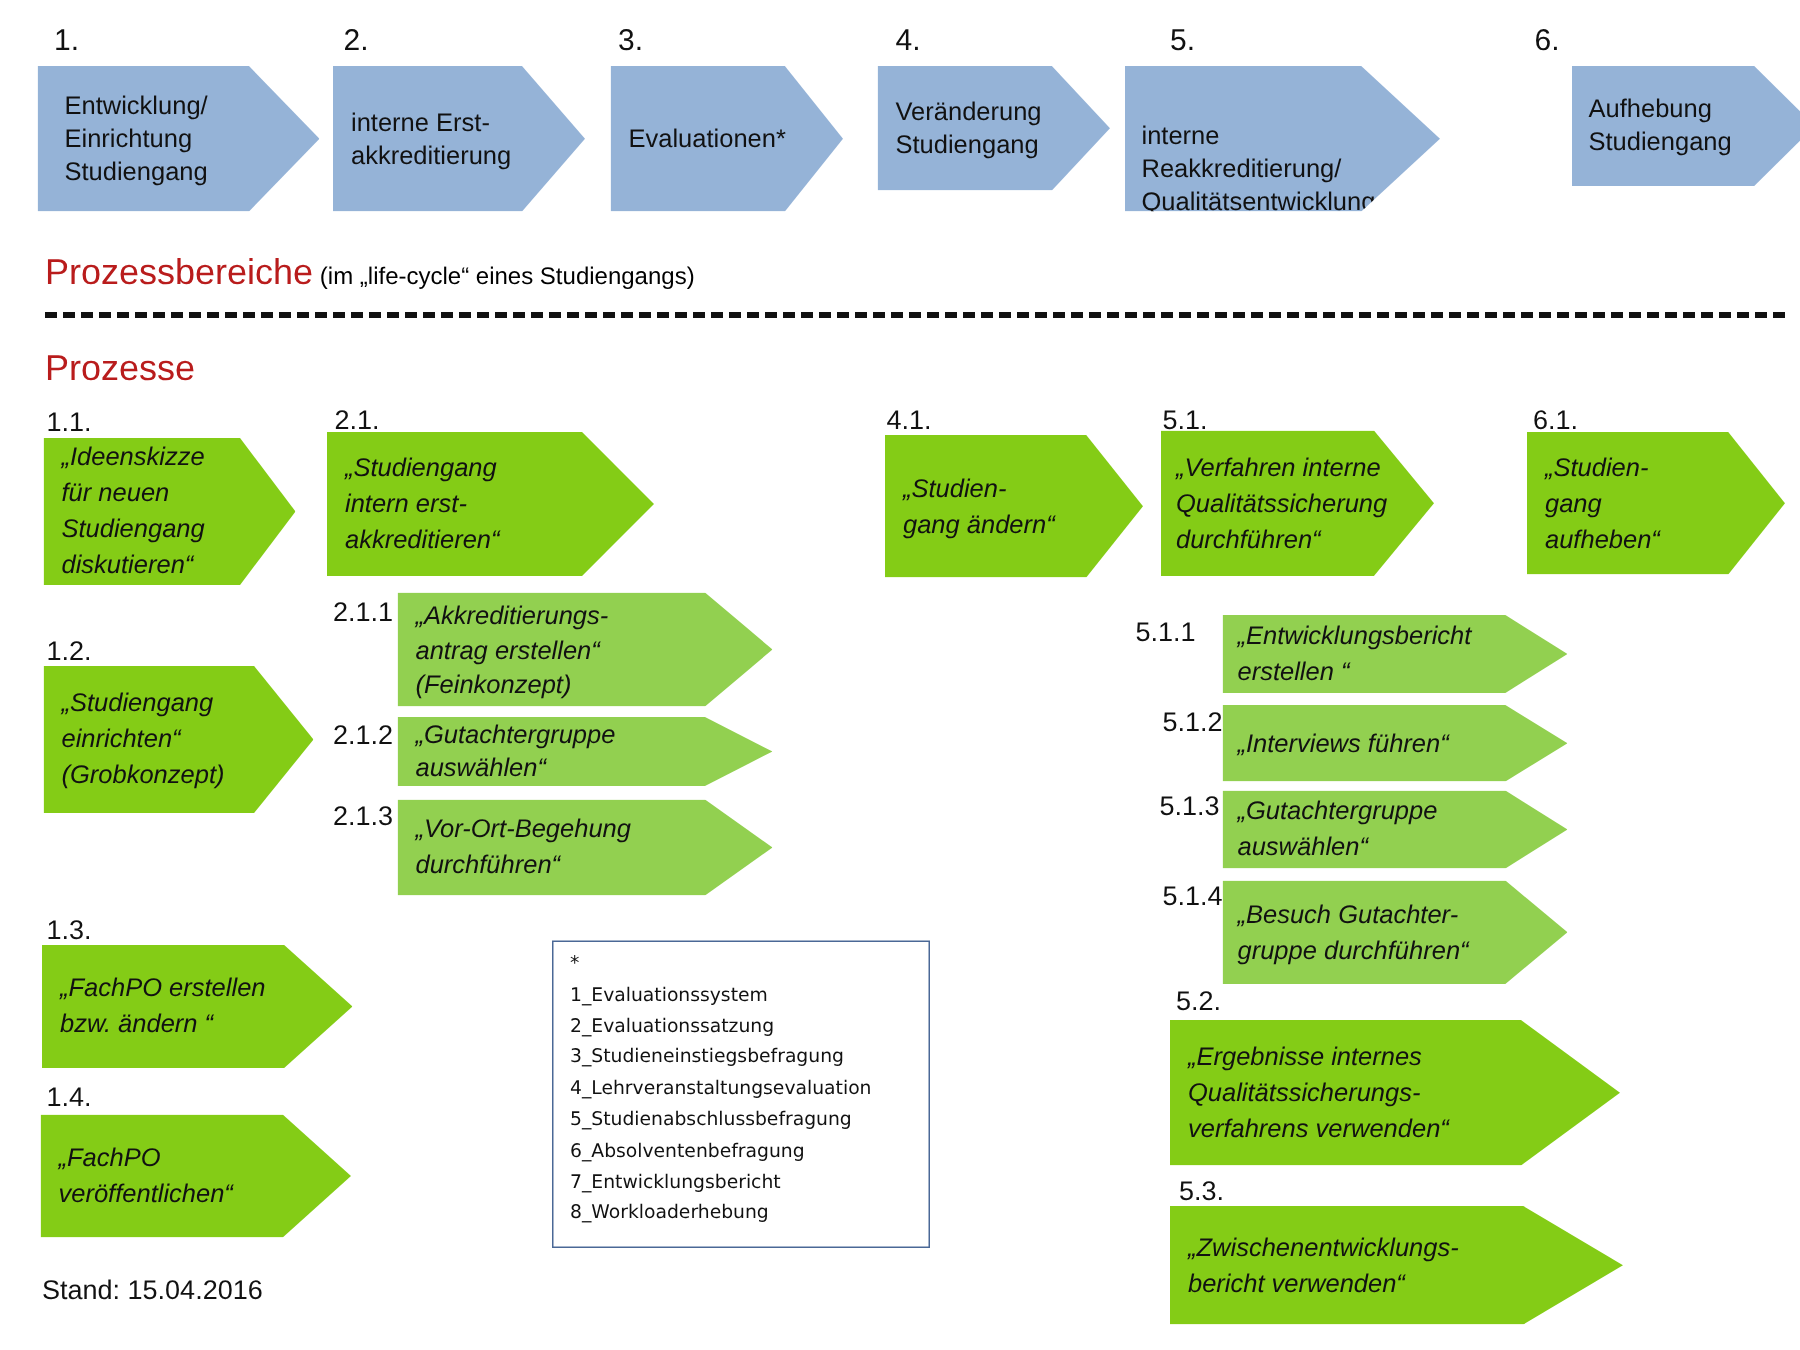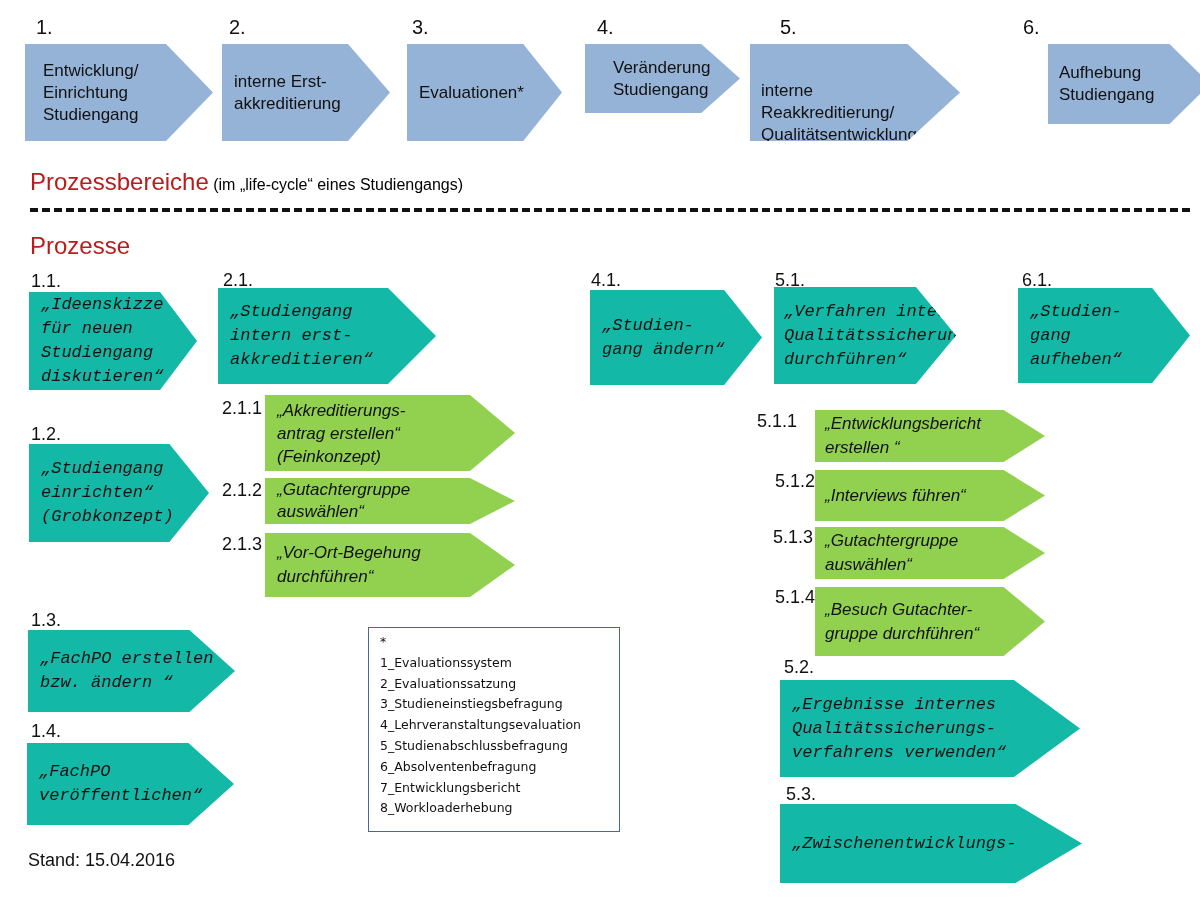--- a/index.html
+++ b/index.html
@@ -5,21 +5,21 @@
     html, body { margin:0; padding:0; }
     body { width:1200px; height:900px; background:#ffffff; position:relative; overflow:hidden; font-family:"Liberation Sans", sans-serif; }
     .abs { position:absolute; }
     .num { position:absolute; font-family:"Liberation Sans", sans-serif; color:#111; }
     .bignum { font-size:20px; }
     .smallnum { font-size:18px; }
     .arrow { position:absolute; display:flex; align-items:center; box-sizing:border-box; }
     .arrow .txt { color:#111; }
     .blue { background:#95b3d7; clip-path:polygon(0 0, 75% 0, 100% 50%, 75% 100%, 0 100%); }
     .blue .txt { font-size:17px; line-height:22px; padding-left:18px; }
-    .orange { background:#14b8a6; clip-path:polygon(0 0, 78% 0, 100% 50%, 78% 100%, 0 100%);font-family:Liberation Mono, monospace; }
+    .orange { background:#84cc16; clip-path:polygon(0 0, 78% 0, 100% 50%, 78% 100%, 0 100%); }
     .green { background:#92d050; clip-path:polygon(0 0, 82% 0, 100% 50%, 82% 100%, 0 100%); }
     .orange .txt, .green .txt { font-style:italic; font-size:17px; line-height:24px; padding-left:12px; }
     .title-main { font-size:24px; color:#b91c1c; }
     .title-sub { font-size:16px; }
     .dash { position:absolute; left:30px; top:208px; width:1160px; height:0; border-top:4px dashed #111; }
     .legend { position:absolute; left:368px; top:627px; width:252px; height:205px; border:1.5px solid #4a6896; box-sizing:border-box; padding:4px 0 0 11px; font-family:"DejaVu Sans", sans-serif; font-size:12.5px; line-height:20.8px; color:#111; }
     .stand { position:absolute; left:28px; top:850px; font-size:18px; color:#111; }
     .txt span { display:block; }
   </style>
 </head>
@@ -43,21 +43,21 @@
   <div class="txt" style="padding-left:12px;">
     <span>interne Erst-</span>
     <span>akkreditierung</span>
   </div>
 </div>
 <div class="arrow blue" style="left:407px;top:44px;width:155px;height:97px;">
   <div class="txt" style="padding-left:12px;">
     <span>Evaluationen*</span>
   </div>
 </div>
-<div class="arrow blue" style="left:585px;top:44px;width:155px;height:69px;padding-left:16px;">
+<div class="arrow blue" style="left:585px;top:44px;width:155px;height:83px;">
   <div class="txt" style="padding-left:12px;">
     <span>Veränderung</span>
     <span>Studiengang</span>
   </div>
 </div>
 <div class="arrow blue" style="left:750px;top:44px;width:210px;height:97px;">
   <div class="txt" style="padding-left:11px;margin-top:40px;">
     <span>interne</span>
     <span>Reakkreditierung/</span>
     <span>Qualitätsentwicklung</span>
@@ -189,20 +189,21 @@
 <div class="arrow orange" style="left:780px;top:680px;width:300px;height:97px;">
   <div class="txt" style="padding-left:12px;">
     <span>„Ergebnisse internes</span>
     <span>Qualitätssicherungs-</span>
     <span>verfahrens verwenden“</span>
   </div>
 </div>
 <div class="arrow orange" style="left:780px;top:804px;width:302px;height:79px;">
   <div class="txt" style="padding-left:12px;">
     <span>„Zwischenentwicklungs-</span>
+    <span>bericht verwenden“</span>
   </div>
 </div>
 <div class="arrow orange" style="left:1018px;top:288px;width:172px;height:95px;">
   <div class="txt">
     <span>„Studien-</span>
     <span>gang</span>
     <span>aufheben“</span>
   </div>
 </div>
 

